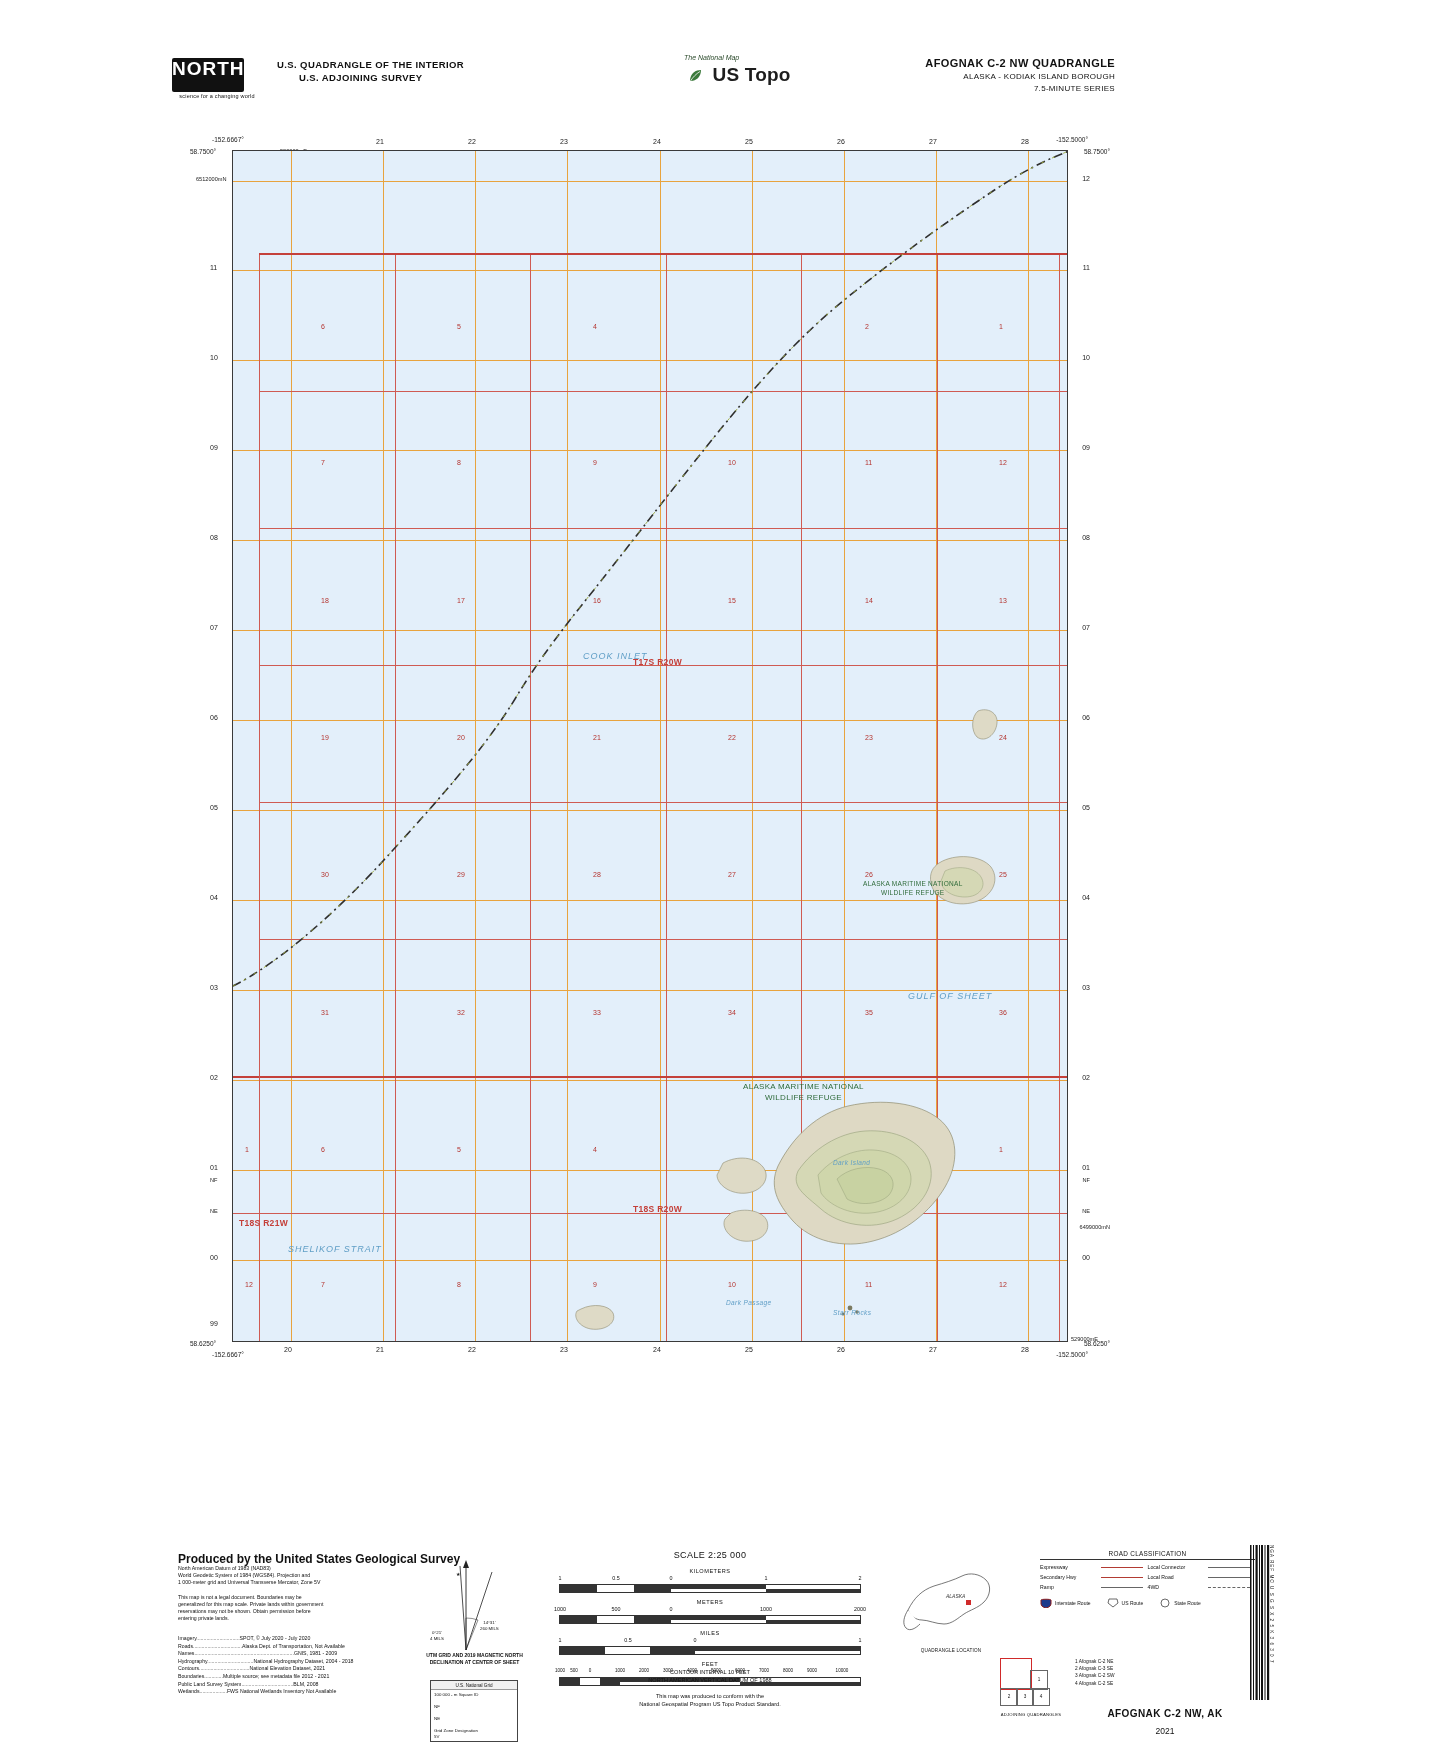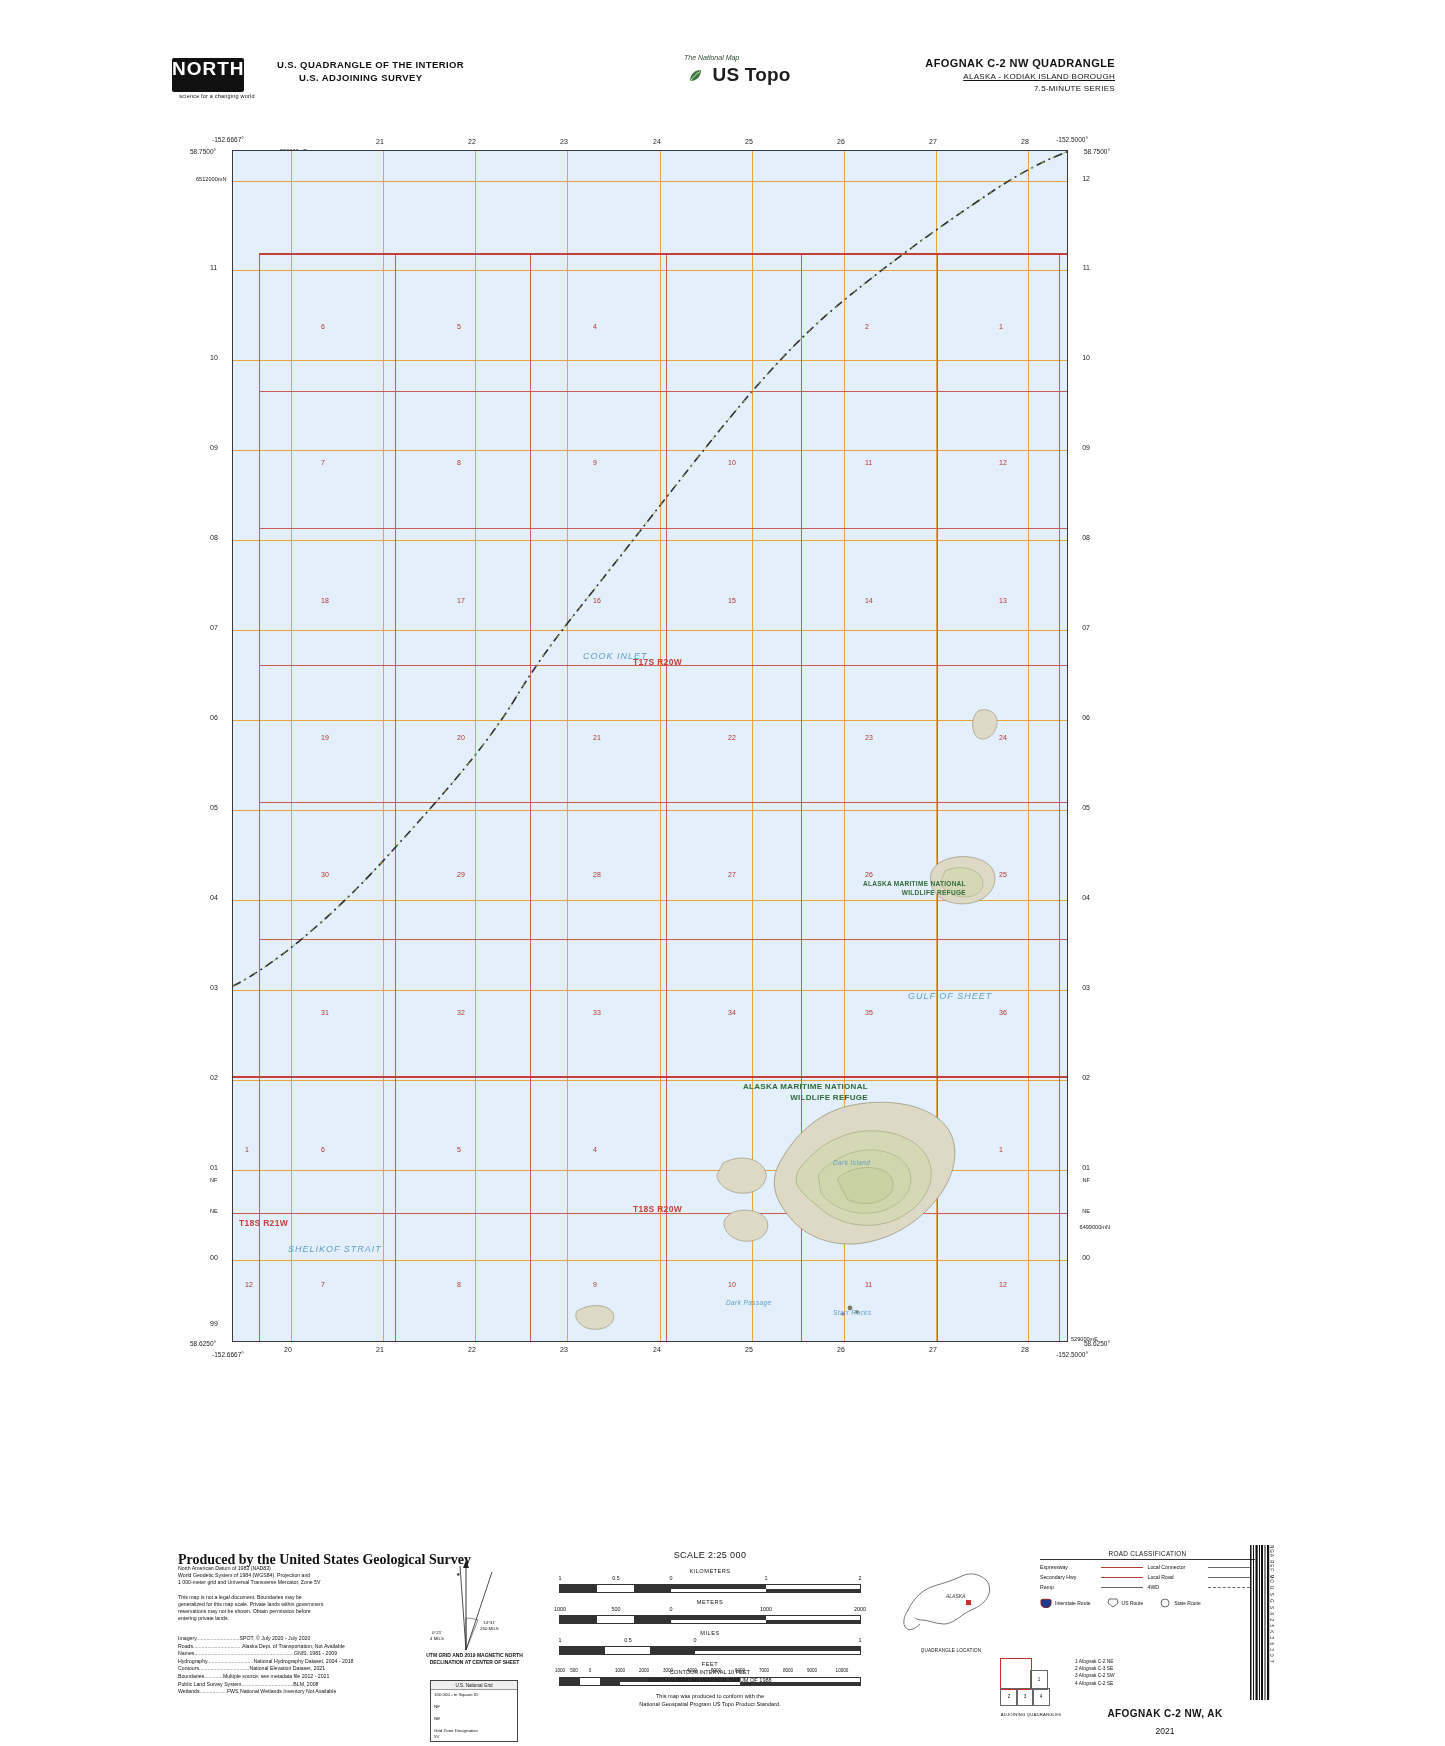--- a/index.html
+++ b/index.html
@@ -10,21 +10,21 @@
   .header{position:absolute;left:0;top:40px;width:1445px;height:70px;}
   .usgs-logo{position:absolute;left:172px;top:18px;width:72px;height:34px;background:#111;color:#fff;border-radius:2px;}
   .usgs-logo .usgs-word{font-size:19px;font-weight:bold;letter-spacing:1px;text-align:center;line-height:22px;font-family:"Liberation Sans",sans-serif;}
   .usgs-tag{position:absolute;left:172px;top:53px;width:90px;font-size:5.5px;color:#111;text-align:center;letter-spacing:.2px;}
   .dept{position:absolute;left:277px;top:19px;font-size:9.5px;font-weight:bold;letter-spacing:.4px;}
   .survey{position:absolute;left:299px;top:32px;font-size:9.5px;font-weight:bold;letter-spacing:.4px;}
   .natmap{position:absolute;left:684px;top:14px;font-size:7px;color:#2b4a2b;font-style:italic;}
   .ustopo{position:absolute;left:688px;top:24px;font-size:19px;font-weight:bold;color:#1d1d1d;letter-spacing:.2px;}
   .ustopo .leaf{display:inline-block;width:15px;height:15px;margin-right:4px;position:relative;top:2px;}
   .quad-title{position:absolute;right:330px;top:17px;text-align:right;width:400px;font-size:11px;font-weight:bold;letter-spacing:.4px;}
-  .quad-sub{position:absolute;right:330px;top:32px;text-align:right;width:400px;font-size:8px;letter-spacing:.3px;text-decoration:underline;}
+  .quad-sub{position:absolute;right:330px;top:32px;text-align:right;width:400px;font-size:8px;letter-spacing:.3px;}
   .quad-sub2{position:absolute;right:330px;top:44px;text-align:right;width:400px;font-size:8px;letter-spacing:.3px;}
 
   
   .mapwrap{position:absolute;left:232px;top:150px;width:836px;height:1192px;}
   .neat{position:absolute;inset:0;border:1.1px solid #3a3a3a;background:#e8f2fb;overflow:hidden;}
   .water{position:absolute;inset:0;background:#e3effa;}
 
   
   .gl{position:absolute;background:#e8a33d;}
   .gl.v{width:1px;top:0;bottom:0;}
@@ -35,31 +35,31 @@
   .redthick{position:absolute;background:#c4403a;}
   .redthick.h{height:1.6px;left:0;right:0;}
 
   .secnum{position:absolute;font-size:7px;color:#b4342f;}
   .trlabel{position:absolute;font-size:8.5px;color:#c4403a;font-weight:bold;letter-spacing:.3px;}
 
   .wlabel{position:absolute;color:#5f9ec6;font-style:italic;}
   .wlabel.med{font-size:9px;letter-spacing:1px;}
   .wlabel.sm{font-size:6.5px;letter-spacing:.4px;}
 
-  .refuge{position:absolute;color:#2f6b3a;font-weight:bold;text-align:right;font-size:8px;line-height:11px;letter-spacing:.3px;}
+  .refuge{position:absolute;color:#2f6b3a;font-weight:normal;text-align:center;font-size:8px;line-height:11px;letter-spacing:.3px;}
   .refuge.sm{font-size:6.5px;line-height:9px;}
 
   
   .tick{position:absolute;font-size:7px;color:#222;}
   .tick.sm{font-size:5.6px;}
   .corner{position:absolute;font-size:6.5px;color:#222;}
 
   
   .footer{position:absolute;left:0;top:1540px;width:1445px;height:200px;}
-  .credit-title{position:absolute;left:178px;top:12px;font-size:14px;font-weight:bold;font-family:Liberation Serif, serif;}
+  .credit-title{position:absolute;left:178px;top:12px;font-size:12px;font-weight:bold;}
   .credit-body{position:absolute;left:178px;top:25px;width:185px;font-size:5.2px;line-height:7.2px;color:#111;}
   .credit-list{position:absolute;left:178px;top:95px;width:195px;font-size:5.2px;line-height:7.6px;color:#111;}
   .credit-list div{white-space:nowrap;}
 
   .declin{position:absolute;left:420px;top:18px;width:105px;height:95px;}
   .declin-cap{position:absolute;left:402px;top:112px;width:145px;text-align:center;font-size:5px;line-height:6.6px;font-weight:bold;}
   .gridbox{position:absolute;left:430px;top:140px;width:86px;height:60px;border:1px solid #444;}
   .gridbox .gtitle{font-size:4.6px;text-align:center;border-bottom:1px solid #999;padding:1.5px 0;background:#f0f0f0;}
   .gridbox .gtxt{font-size:4.4px;padding:2px 3px;line-height:6px;}
 

